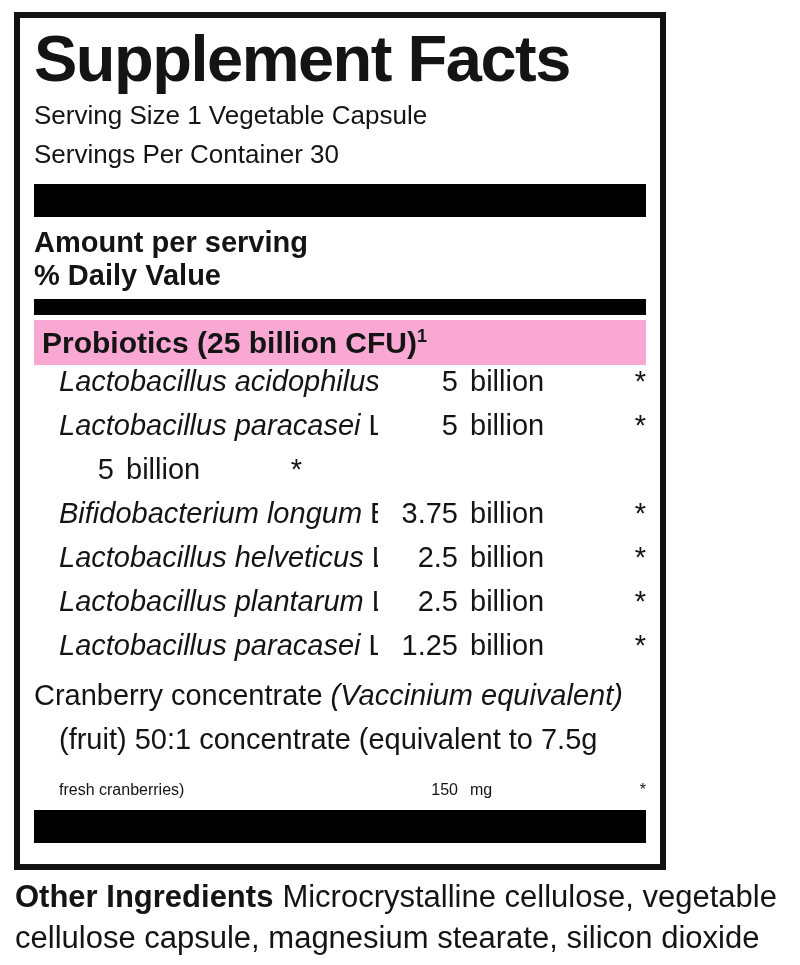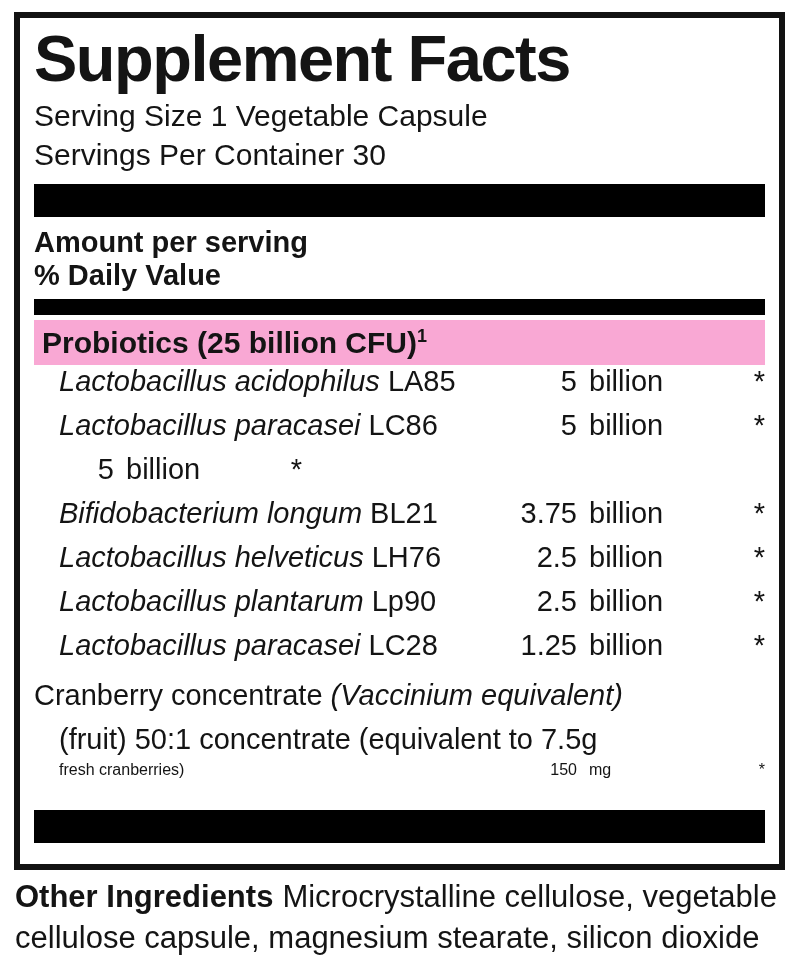--- a/index.html
+++ b/index.html
@@ -2,29 +2,29 @@
 <html><head>
 <meta charset="utf-8">
 <style>
   html,body{margin:0;padding:0;}
   body{
     width:800px;height:965px;background:#ffffff;position:relative;
     font-family:"Liberation Sans", sans-serif;color:#141414;
     -webkit-font-smoothing:antialiased;
   }
   .facts-box{
-    position:absolute;left:14px;top:12px;width:771px;height:858px;
+    position:absolute;left:14px;top:12px;width:652px;height:858px;
     border:6px solid #121212;box-sizing:border-box;background:#ffffff;
     padding:4px 14px 0 14px;overflow:hidden;
   }
   .title{
     font-size:65px;font-weight:bold;letter-spacing:-1.5px;line-height:74px;
     margin:0;white-space:nowrap;
   }
-  .serving-line{font-size:30px;line-height:39px;}
+  .serving-line{font-size:26px;line-height:39px;}
   .bar{background:#000;width:100%;}
   .bar-thick{height:33px;margin-top:10px;}
   .bar-thin{height:16px;}
   .bar-bottom{height:33px;margin-top:5px;}
   .col-header{
     display:flex;justify-content:space-between;align-items:baseline;
     font-weight:bold;font-size:29px;padding:9px 0 7px 0;flex-direction:column;
   }
   .col-header .dv-head{padding-right:88px;}
   .group-row{
@@ -36,21 +36,21 @@
     display:flex;align-items:flex-start;height:44px;font-size:29px;
   }
   .ing-name{flex:1;padding-left:25px;white-space:nowrap;overflow:hidden;}
   .italic{font-style:italic;}
   .amt-num{width:80px;text-align:right;flex:none;}
   .amt-unit{width:130px;text-align:left;padding-left:12px;flex:none;box-sizing:border-box;}
   .dv-cell{width:58px;text-align:right;flex:none;}
   .cran-line{font-size:29px;line-height:44px;white-space:nowrap;}
   .cran-indent{padding-left:25px;}
   .cran-last{display:flex;align-items:baseline;height:44px;}
-  .cran-last .ing-name{padding-left:25px;}
+  .cran-last .ing-name{padding-left:25px;margin-top:20px;}
   .footnote{font-size:31px;padding-top:7px;line-height:38px;}
   .other-ing{
     position:absolute;left:15px;top:876px;width:768px;
     font-size:31px;line-height:41px;
   }
   .oi-label{font-weight:bold;margin-right:9px;}
 </style>
 </head>
 <body>
 

